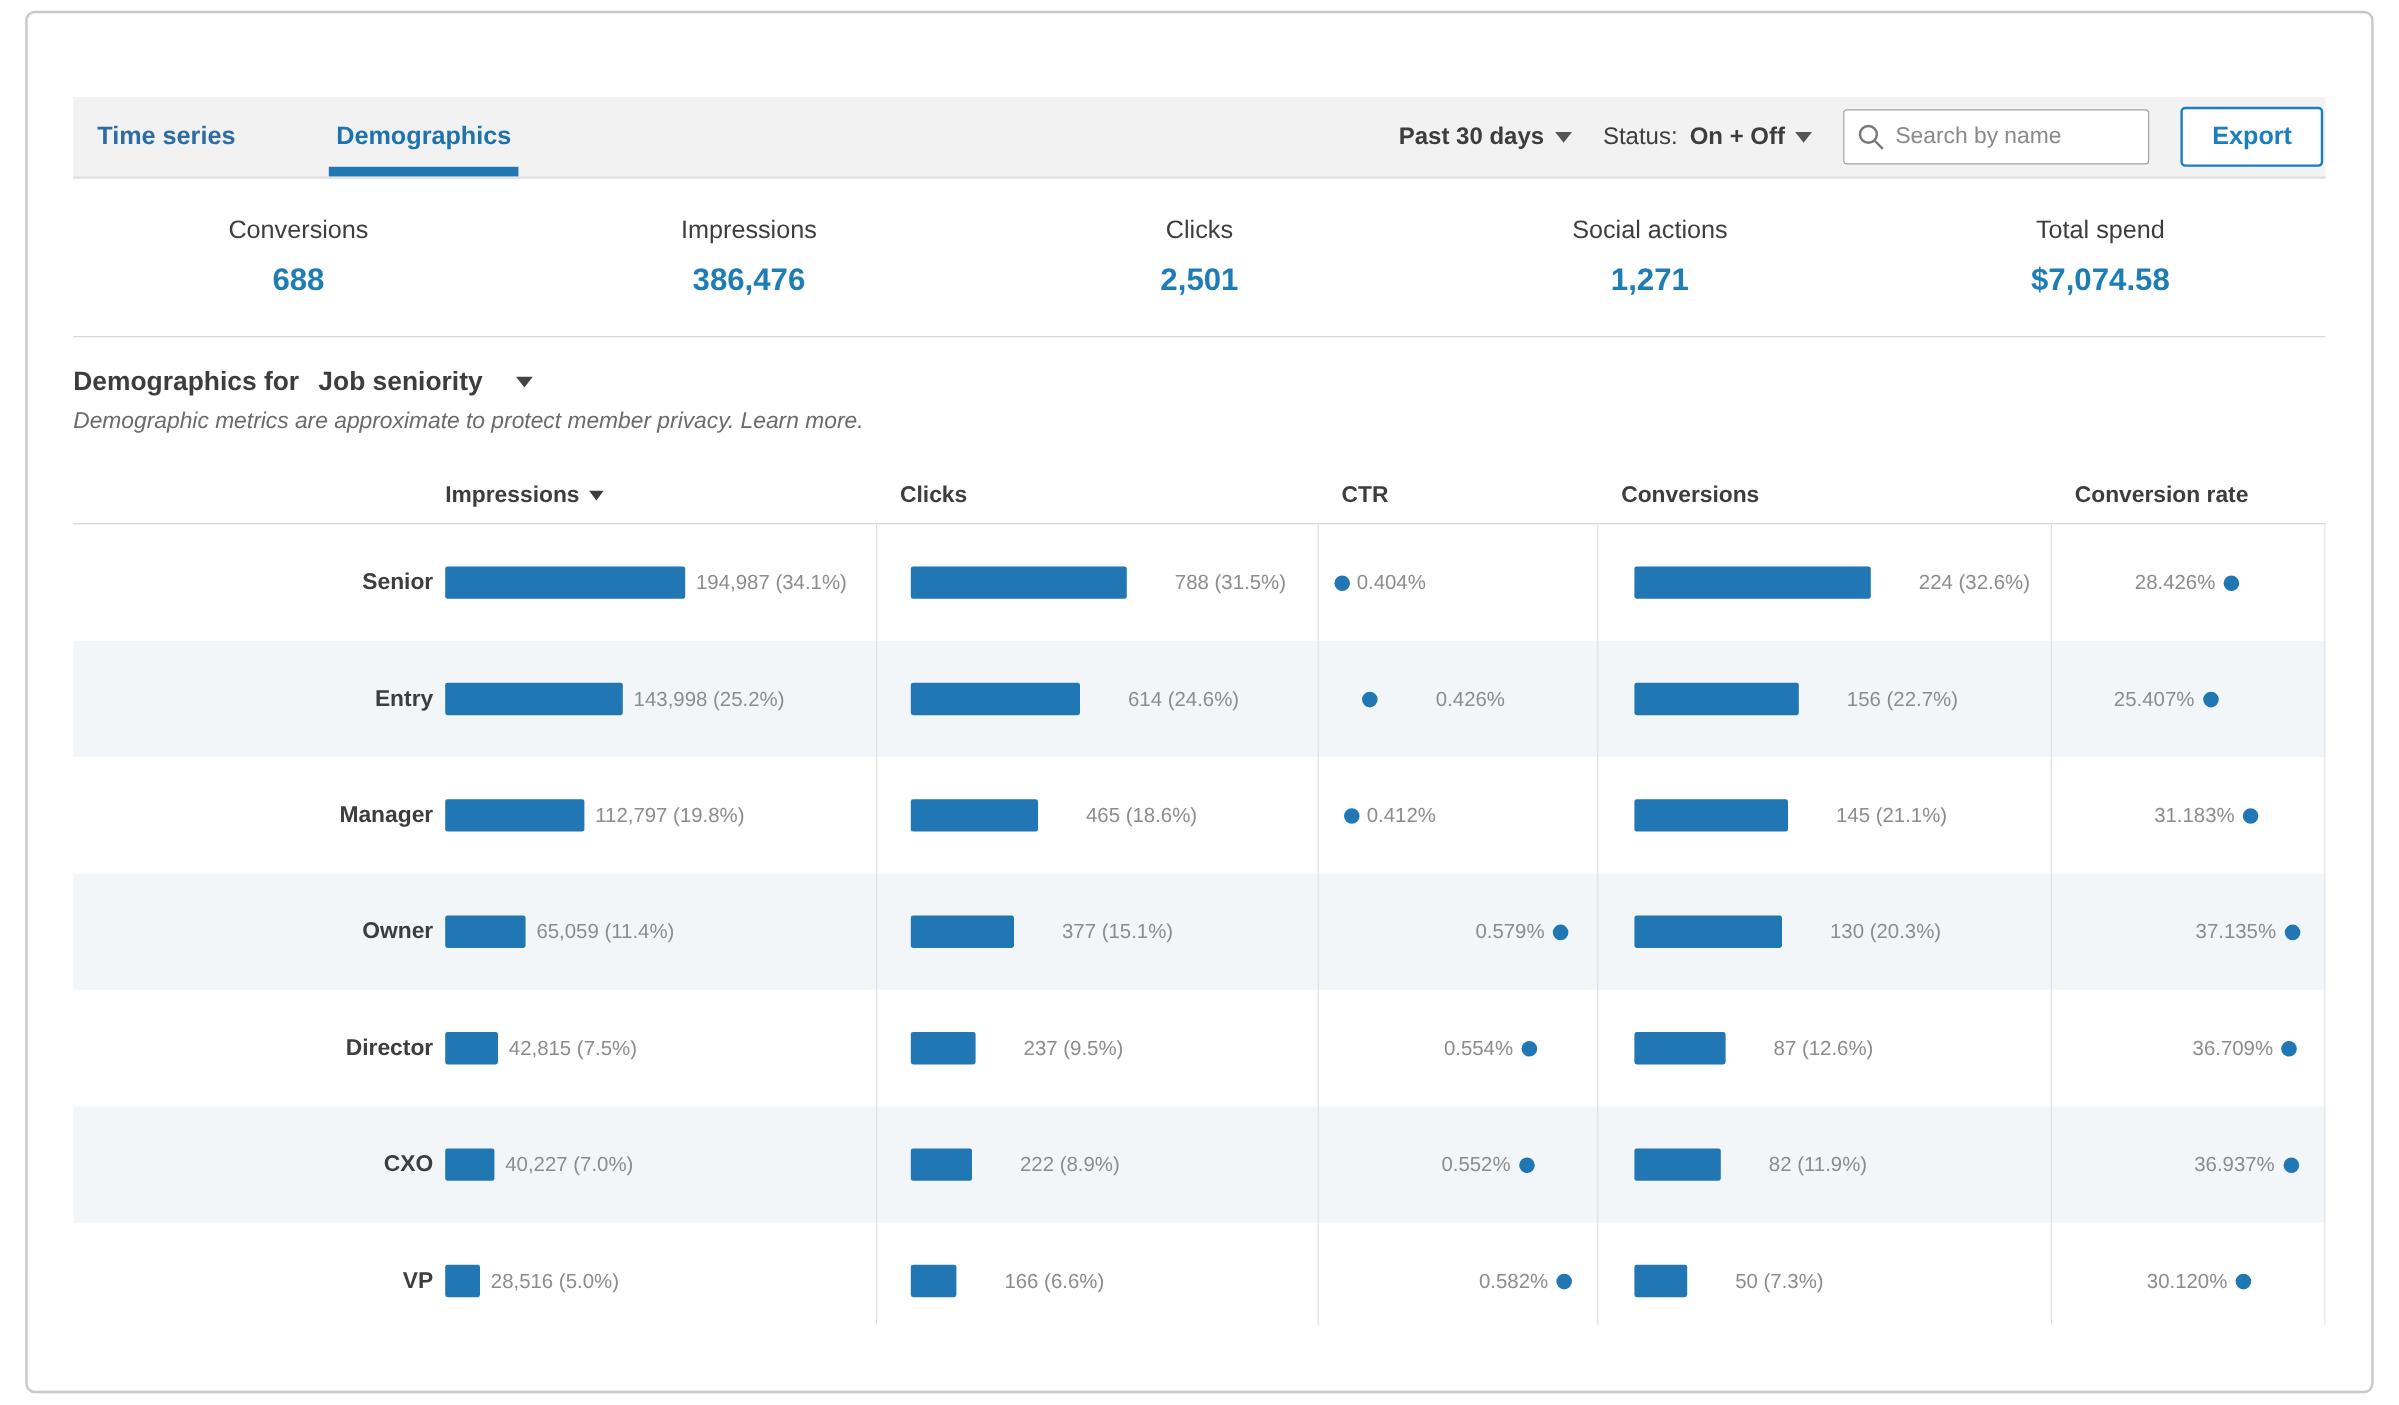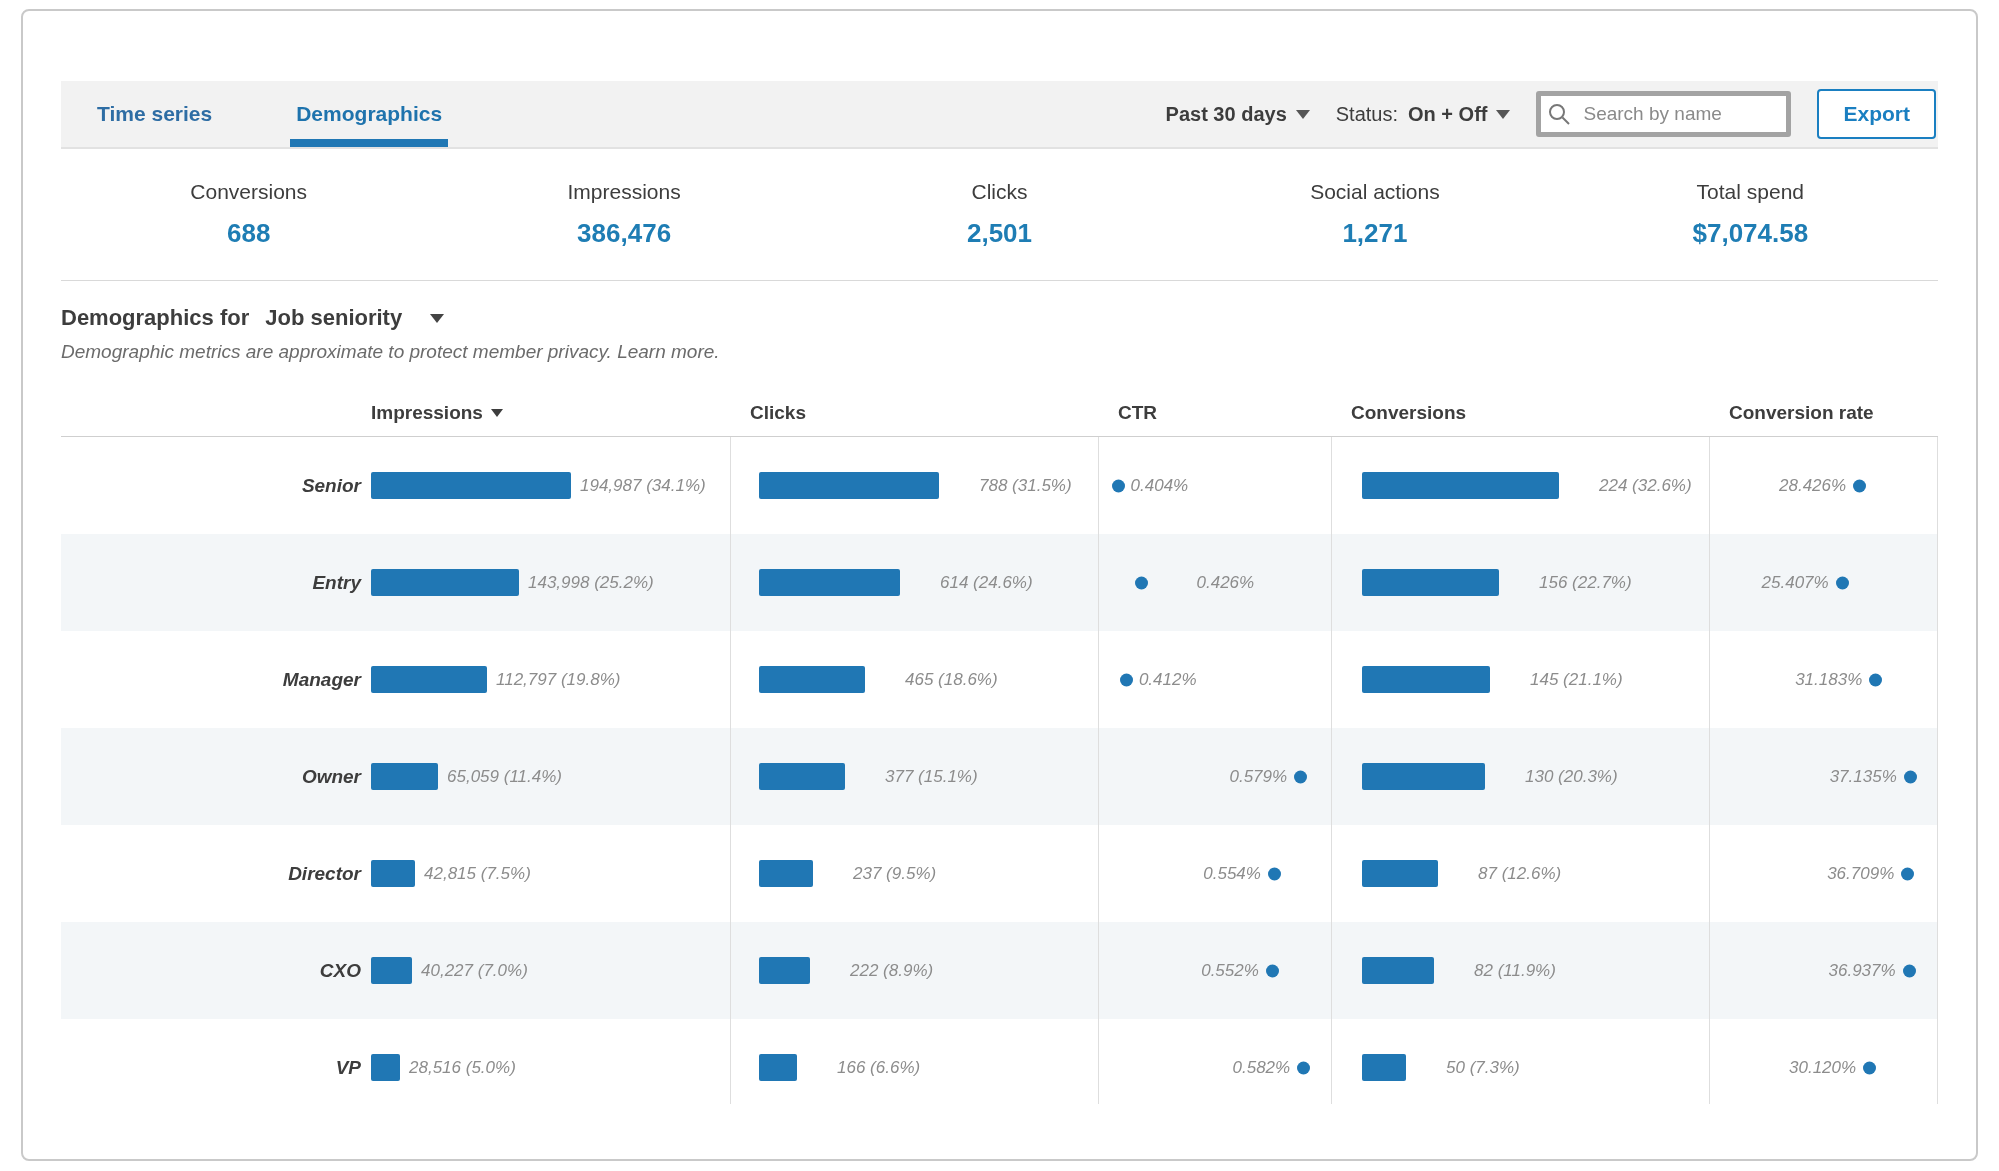--- a/index.html
+++ b/index.html
@@ -6,33 +6,33 @@
   html,body { width:1999px; height:1171px; background:#ffffff; overflow:hidden;
               font-family:"Liberation Sans", sans-serif; }
   .card { margin:9px 21px; width:1957px; height:1152px; background:#fff;
           border:2px solid #c9c9c9; border-radius:8px; overflow:hidden; }
   .content { padding:0 38px; }
 
   
   .tabbar { margin-top:70px; height:68px; background:#f2f2f2;
             border-bottom:2px solid #e2e2e2; display:flex; align-items:stretch; }
   .tabs { display:flex; align-items:stretch; }
-  .tab { display:flex; align-items:center; margin-left:30px; padding:8px 6px 0 6px;
+  .tab { display:flex; align-items:center; margin-left:14px; padding:8px 6px 0 6px;
          font-size:21px; font-weight:bold; color:#2e6da4; cursor:pointer;
          border-bottom:8px solid transparent; }
   .tab.active { color:#1e73ad; border-bottom-color:#2077b4; margin-left:72px; }
   .controls { margin-left:auto; display:flex; align-items:center; gap:26px; padding-right:2px; }
   .ctl-label { font-size:20px; color:#3d3d3d; }
   .ctl-drop { font-size:20px; font-weight:600; color:#3d3d3d; display:flex;
               align-items:center; gap:9px; cursor:pointer; }
   .caret-down { width:0; height:0; border-left:7px solid transparent;
                 border-right:7px solid transparent; border-top:9px solid #555; }
   .status-group { display:flex; align-items:center; gap:10px; }
   .searchbox { position:relative; }
-  .searchbox input { width:255px; height:46px; border:5px solid #a3a3a3; border-radius:3px;
+  .searchbox input { width:255px; height:46px; border:1px solid #a3a3a3; border-radius:3px;
                      background:#fff; font-size:19px; color:#555; padding:0 10px 0 42px;
                      font-family:"Liberation Sans", sans-serif; }
   .searchbox input::placeholder { color:#8a8a8a; }
   .search-ic { position:absolute; left:11px; top:11px; }
   .export-btn { height:50px; padding:0 24px; background:#fff; border:2px solid #1a7fc1;
                 border-radius:4px; color:#1a7fc1; font-size:21px; font-weight:bold;
                 cursor:pointer; font-family:"Liberation Sans", sans-serif; }
 
   
   .stats { display:flex; height:132px; border-bottom:1px solid #d9d9d9; }
@@ -54,21 +54,21 @@
   .tbl { margin-top:26px; }
   .tbl-header { display:grid; grid-template-columns:310px 359px 368px 233px 378px 229px;
                 height:48px; align-items:center; border-bottom:1px solid #cfcfcf; }
   .th { font-size:19px; font-weight:bold; color:#3d3d3d; padding-left:20px;
         display:flex; align-items:center; gap:8px; }
   .th.first { padding-left:0; }
   .sort-caret { width:0; height:0; border-left:6px solid transparent;
                 border-right:6px solid transparent; border-top:8px solid #3d3d3d; }
   .tbl-body { height:667px; overflow:hidden; }
   .row { display:grid; grid-template-columns:310px 359px 368px 233px 378px 229px;
-         height:97px; background:#fff;font-style:italic; }
+         height:97px; background:#fff; }
   .row.alt { background:#f3f6f8; }
   .cell { display:flex; align-items:center; height:100%; }
   .cell.bordered { border-left:1px solid #dedede;gap:31px; }
   .cell.last { border-right:1px solid #dedede; }
   .cell-label { justify-content:flex-end; padding-right:10px; font-size:19px;
                 font-weight:600; color:#3d3d3d; }
   .bar { height:27px; background:#2077b4; border-radius:2px; flex:none; }
   .bar-val { font-size:17px; color:#8c8c8c; margin-left:9px; white-space:nowrap; }
   .cell-clicks { padding-left:28px; }
   .cell-conv { padding-left:30px; }

